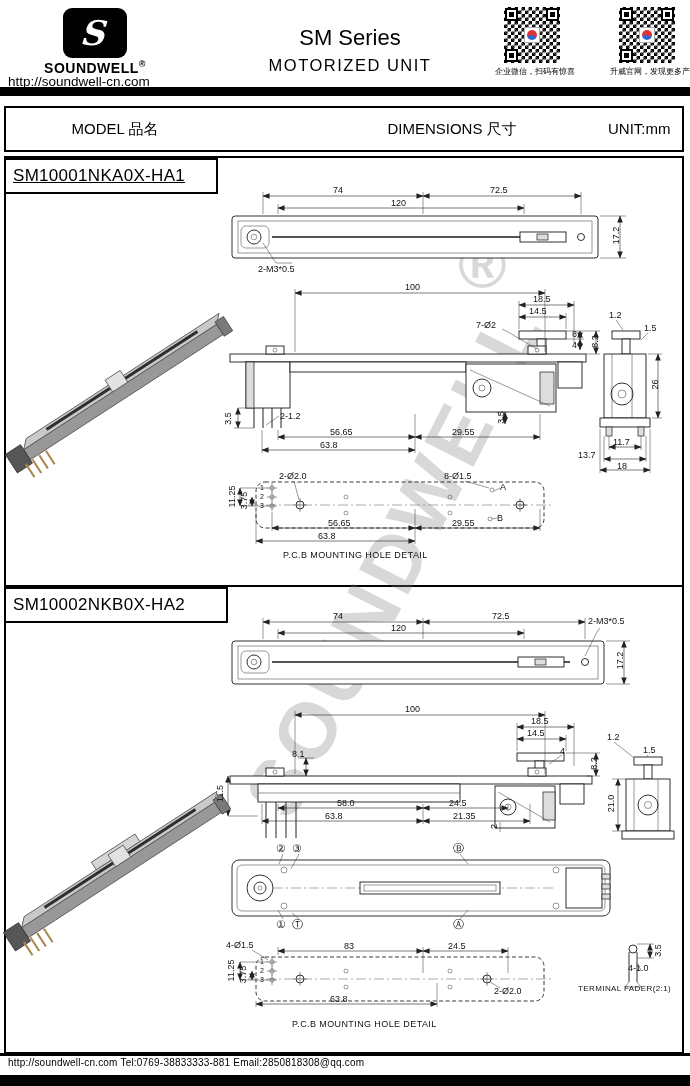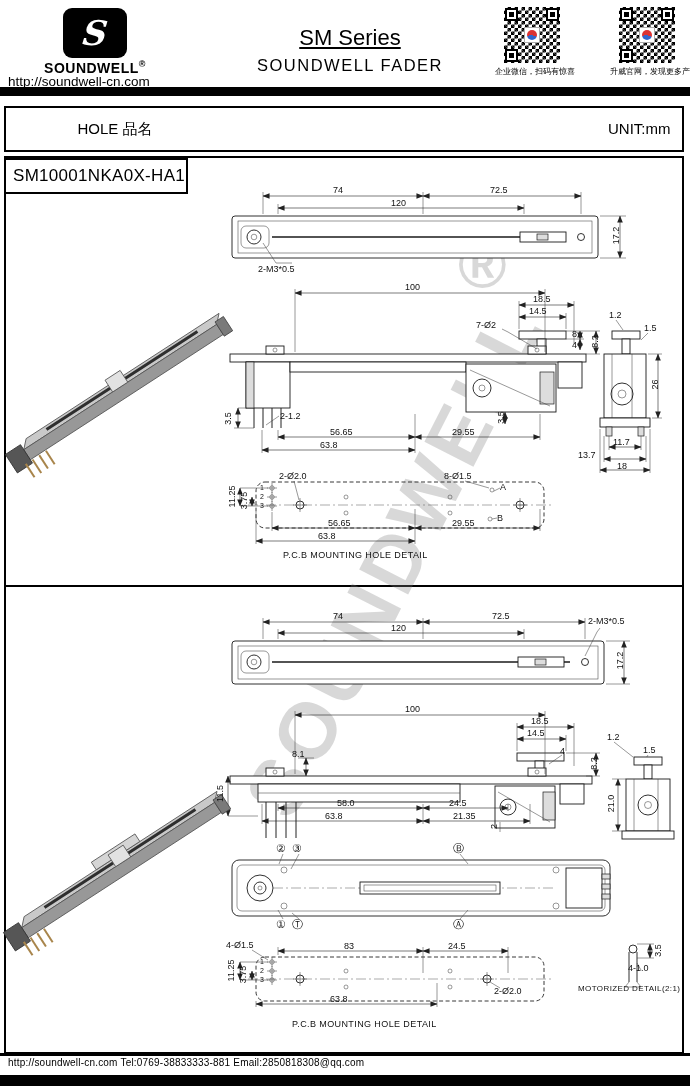--- a/index.html
+++ b/index.html
@@ -6,21 +6,21 @@
   .page{position:relative;width:690px;height:1086px;background:#fff;overflow:hidden;
         font-family:"Liberation Sans",sans-serif;color:#000;}
   .abs{position:absolute;}
   
   .logo{position:absolute;left:63px;top:8px;width:64px;height:50px;background:#000;border-radius:9px;
         display:flex;align-items:center;justify-content:center;}
   .logo span{color:#fff;font-family:"DejaVu Serif",serif;font-style:italic;font-weight:bold;font-size:34px;transform:skewX(-6deg);}
   .brand{position:absolute;left:33px;top:59px;width:124px;text-align:center;font-weight:bold;font-size:14px;letter-spacing:.5px;}
   .brand sup{font-size:9px;}
   .website{position:absolute;left:8px;top:74px;font-size:13.5px;}
-  .series{position:absolute;left:225px;top:25px;width:250px;text-align:center;font-size:22px;text-decoration:underline;}
+  .series{position:absolute;left:225px;top:25px;width:250px;text-align:center;font-size:22px;}
   .product{position:absolute;left:210px;top:56px;width:280px;text-align:center;font-size:16.5px;letter-spacing:1.5px;}
   .qr{position:absolute;width:56px;height:56px;
       background-image:linear-gradient(45deg,#000 25%,transparent 25% 75%,#000 75%),
                        linear-gradient(45deg,#000 25%,#fff 25% 75%,#000 75%);
       background-size:7px 7px;background-position:0 0,3.5px 3.5px;}
   .qr .f{position:absolute;width:13px;height:13px;border:2.5px solid #000;background:#fff;box-sizing:border-box;}
   .qr .f::after{content:"";position:absolute;inset:2px;background:#000;}
   .qr .f1{left:1px;top:1px}.qr .f2{right:1px;top:1px}.qr .f3{left:1px;bottom:1px}
   .qr .em{position:absolute;left:20px;top:20px;width:16px;height:16px;background:#fff;border:1px solid #aaa;
       display:flex;align-items:center;justify-content:center;box-sizing:border-box;}
@@ -58,50 +58,52 @@
 
 <div class="page">
 
   <div>
     <div class="logo">
       <span>S</span>
     </div>
     <div class="brand"><span>SOUNDWELL</span><sup>®</sup></div>
     <div class="website">http://soundwell-cn.com</div>
     <div class="series">SM Series</div>
-    <div class="product">SOUNDWELL FADER</div>
+    <div class="product">MOTORIZED UNIT</div>
 
     <div class="qr" style="left:504px;top:7px;">
       <div class="f f1"></div>
       <div class="f f2"></div>
       <div class="f f3"></div>
       <div class="em"></div>
     </div>
     <div class="qr" style="left:619px;top:7px;">
       <div class="f f1"></div>
       <div class="f f2"></div>
       <div class="f f3"></div>
       <div class="em"></div>
     </div>
     <div class="qrc" style="left:495px;top:66px;">企业微信，扫码有惊喜</div>
     <div class="qrc" style="left:610px;top:66px;">升威官网，发现更多产品</div>
     <div class="bar" style="top:87px;height:9px;"></div>
   </div>
 
   <div class="frame" style="left:4px;top:106px;width:680px;height:46px;"></div>
-  <div class="thead" style="left:25px;top:120px;width:180px;text-align:center;">HOLE 品名</div>
+  <div class="thead" style="left:25px;top:120px;width:180px;text-align:center;">MODEL 品名</div>
+  <div class="thead" style="left:357px;top:120px;width:190px;text-align:center;">DIMENSIONS 尺寸</div>
   <div class="thead" style="left:608px;top:120px;">UNIT:mm</div>
 
   <div class="frame" style="left:4px;top:156px;width:680px;height:898px;"></div>
   <div class="abs" style="left:4px;top:585px;width:680px;height:2px;background:#000;"></div>
 
   <div class="wm">SOUNDWELL</div>
   <div class="wm-reg">®</div>
 
-  <div class="model-box" style="left:4px;top:158px;width:184px;height:36px;">SM10001NKA0X-HA1</div>
+  <div class="model-box" style="left:4px;top:158px;width:214px;height:36px;text-decoration:underline;">SM10001NKA0X-HA1</div>
+  <div class="model-box" style="left:4px;top:587px;width:224px;height:36px;">SM10002NKB0X-HA2</div>
 
   <svg class="abs" style="left:0;top:0;" width="690" height="1086" viewBox="0 0 690 1086">
     <defs>
       <marker id="ar" viewBox="0 0 8 8" markerWidth="7" markerHeight="7" refX="7.5" refY="4" orient="auto-start-reverse" markerUnits="userSpaceOnUse">
         <path d="M0,0.8 L8,4 L0,7.2 Z" fill="#222"></path>
       </marker>
     </defs>
 
     <g>
       <rect class="fw" x="232" y="216" width="366" height="42" rx="3"></rect>
@@ -499,19 +501,19 @@
       <span class="dim" style="left: 221px; top: 966px; transform: rotate(-90deg);">11.25</span>
       <span class="dim" style="left: 235px; top: 970px; transform: rotate(-90deg);">3.75</span>
       <span class="dim" style="left: 494px; top: 987px;">2-Ø2.0</span>
       <span class="dim" style="left: 330px; top: 995px;">63.8</span>
       <span class="dim" style="left: 652px; top: 946px; transform: rotate(-90deg);">3.5</span>
       <span class="dim" style="left: 628px; top: 964px;">4-1.0</span>
     </div>
 
   <div class="cap" style="left:283px;top:550px;">P.C.B MOUNTING HOLE DETAIL</div>
   <div class="cap" style="left:292px;top:1019px;">P.C.B MOUNTING HOLE DETAIL</div>
-  <div class="cap small" style="left:578px;top:984px;">MOTORIZED DETAIL(2:1)</div>
+  <div class="cap small" style="left:578px;top:984px;">TERMINAL FADER(2:1)</div>
 
   <div class="bar" style="top:1053px;height:2.5px;"></div>
   <div class="footer-text">http://soundwell-cn.com   Tel:0769-38833333-881   Email:2850818308@qq.com</div>
   <div class="bar" style="top:1075px;height:11px;"></div>
 
 </div>
 
 </body></html>

